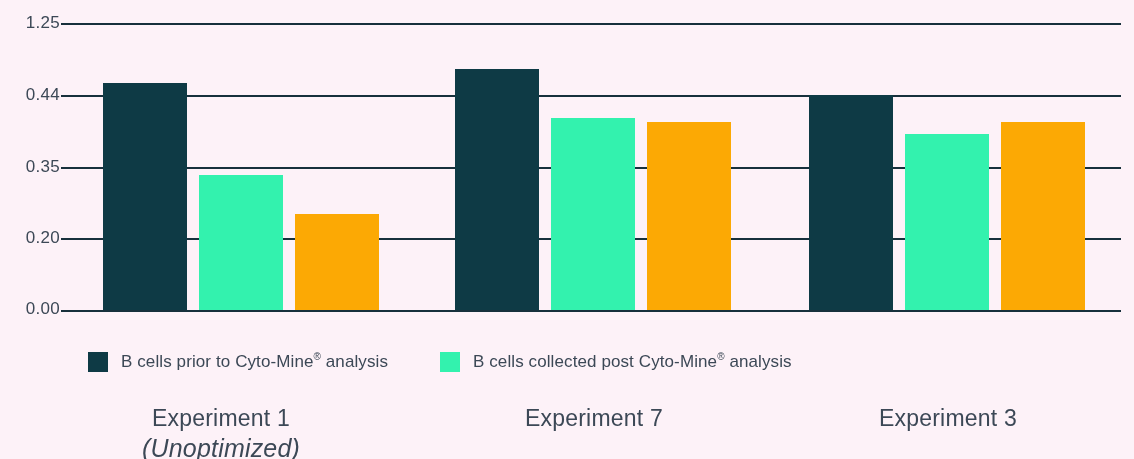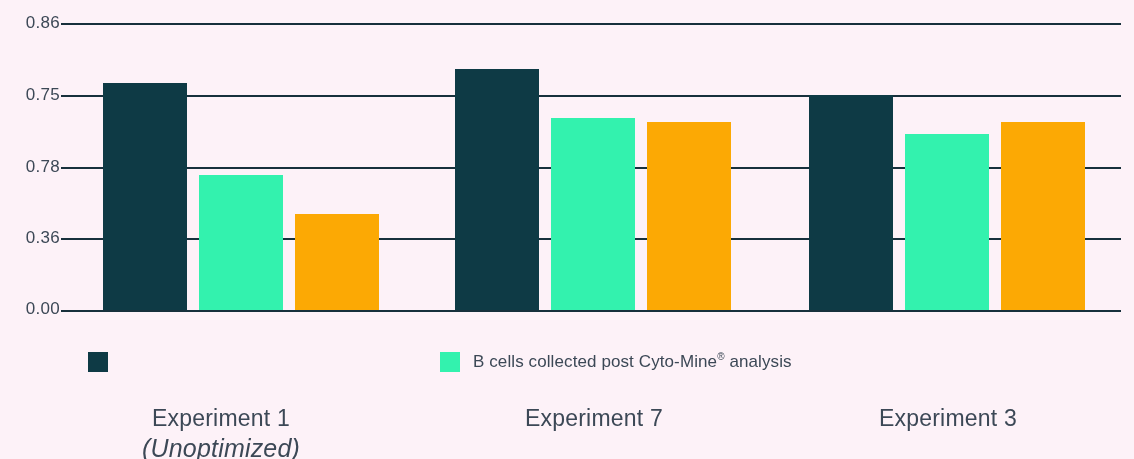--- a/index.html
+++ b/index.html
@@ -112,24 +112,24 @@
     font-size: 25px;
     line-height: 30px;
   }
 </style>
 </head>
 <body>
 
 <div id="chart-root">
 
   <div>
-    <div class="ytick-label" style="top:23px">0.86</div>
-    <div class="ytick-label" style="top:95px">0.75</div>
-    <div class="ytick-label" style="top:167px">0.78</div>
-    <div class="ytick-label" style="top:238px">0.36</div>
+    <div class="ytick-label" style="top:23px">1.25</div>
+    <div class="ytick-label" style="top:95px">0.44</div>
+    <div class="ytick-label" style="top:167px">0.35</div>
+    <div class="ytick-label" style="top:238px">0.20</div>
     <div class="ytick-label" style="top:309px">0.00</div>
   </div>
 
   <div class="plot">
     <div class="gridline" style="top:0px"></div>
     <div class="gridline" style="top:71.75px"></div>
     <div class="gridline" style="top:143.5px"></div>
     <div class="gridline" style="top:215.25px"></div>
     <div class="gridline" style="top:287px"></div>
 
@@ -142,20 +142,23 @@
         <div class="bar" style="left: 586px; height: 187.985px; background: rgb(252, 169, 4);"></div>
         <div class="bar" style="left: 748px; height: 215.25px; background: rgb(14, 58, 69);"></div>
         <div class="bar" style="left: 844px; height: 176.505px; background: rgb(51, 242, 174);"></div>
         <div class="bar" style="left: 940px; height: 187.985px; background: rgb(252, 169, 4);"></div>
       </div>
   </div>
 
   <div class="legend">
     <div class="legend-item" style="left:27px">
       <span class="legend-swatch" style="background:#0e3a45"></span>
+      <span class="legend-label">
+        <span>B cells prior to Cyto-Mine</span><sup>®</sup><span> analysis</span>
+      </span>
     </div>
     <div class="legend-item" style="left:379px">
       <span class="legend-swatch" style="background:#33f2ae"></span>
       <span class="legend-label">
         <span>B cells collected post Cyto-Mine</span><sup>®</sup><span> analysis</span>
       </span>
     </div>
   </div>
 
   <div class="group-labels">

